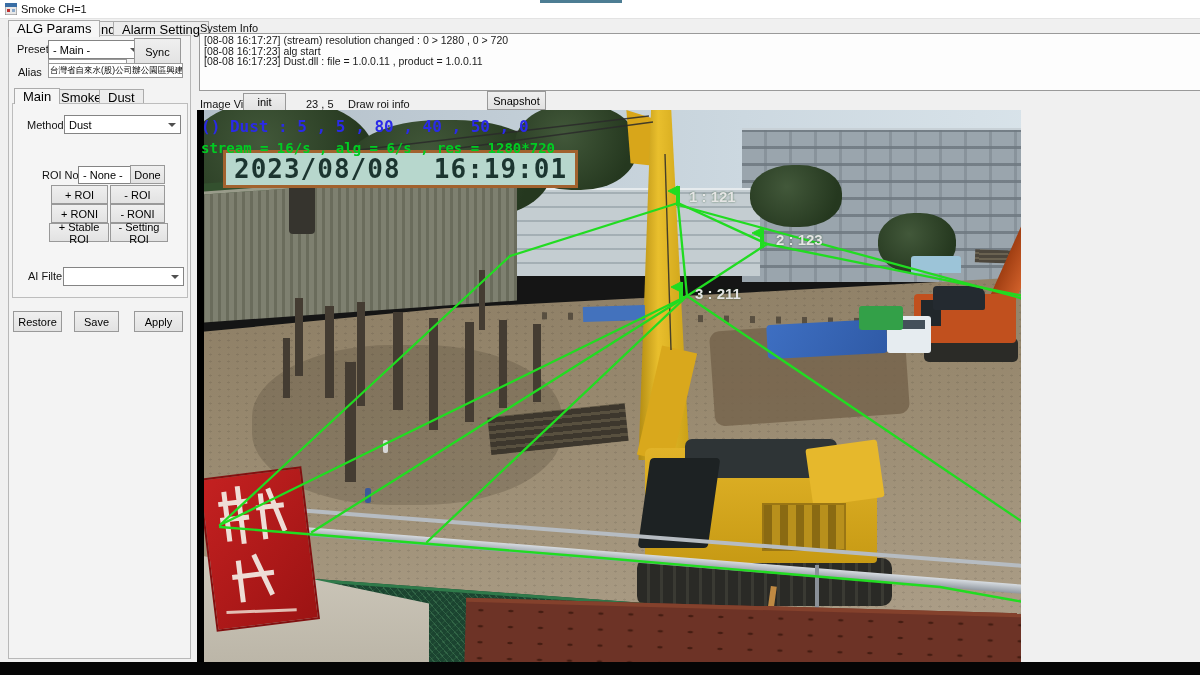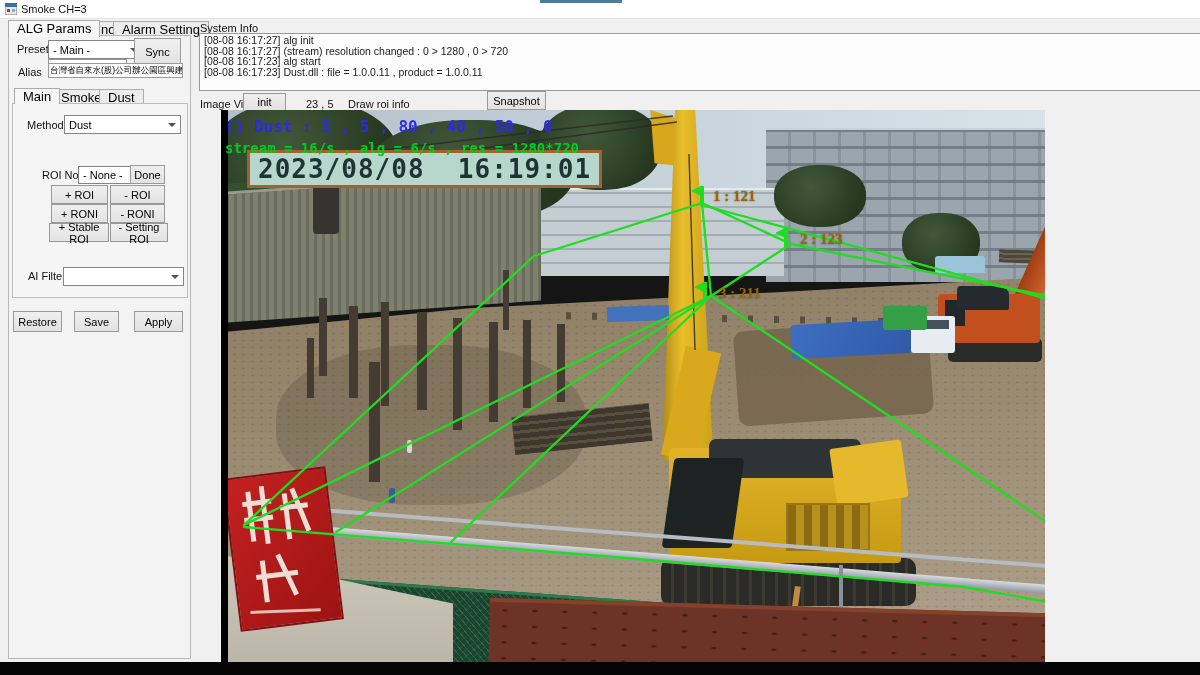--- a/index.html
+++ b/index.html
@@ -23,21 +23,21 @@
   .select{position:absolute;background:#fff;border:1px solid #848484;font-size:11px;
     display:flex;align-items:center;padding:0 14px 0 4px;overflow:hidden;white-space:nowrap}
   .arrow{position:absolute;right:4px;top:50%;margin-top:-2px;width:0;height:0;
     border:4px solid transparent;border-top-color:#505050}
   .textbox{position:absolute;background:#fff;border:1px solid #9a9a9a;font-size:8.5px;
     padding:0 1px;overflow:hidden;white-space:nowrap;display:flex;align-items:center}
   
   .logbox{left:199px;top:33px;width:997px;height:54px;background:#fdfdfd;border:1px solid #9a9a9a;
     padding:1px 4px;line-height:10.6px;font-size:10.5px;color:#1a1a1a}
   
-  .video{left:221px;top:110px;width:824px;height:552px;background:#151515;overflow:hidden}
+  .video{left:197px;top:110px;width:824px;height:552px;background:#151515;overflow:hidden}
   .video *{position:absolute}
   .sky{left:0;top:0;width:993px;height:150px;background:linear-gradient(90deg,#b2bec8,#ccd8e0 55%,#dfe9ef)}
   .bldg-main{left:545px;top:18px;width:448px;height:152px;background:#9aa5ad;border-top:2px solid #c8d1d7;
     background-image:repeating-linear-gradient(0deg,transparent 0 14px,rgba(110,120,128,.85) 14px 17px),
     repeating-linear-gradient(90deg,transparent 0 22px,rgba(125,135,143,.6) 22px 25px)}
   .bldg-right{left:935px;top:26px;width:58px;height:140px;background:#b6c0c7;opacity:.85}
   .bldg-low{left:218px;top:78px;width:345px;height:86px;background:#c4cdd1;border-top:2px solid #e6ebee;
     background-image:repeating-linear-gradient(0deg,transparent 0 12px,rgba(150,162,168,.7) 12px 14px)}
   .roofstruct{left:88px;top:38px;width:162px;height:52px;background:#95a697;border-top:3px solid #ccd6cf}
   .tree{border-radius:46%;background:radial-gradient(circle at 40% 35%,#42583a,#25381f 75%)}
@@ -105,34 +105,34 @@
   .pole{left:568px;top:476px;width:6px;height:84px;background:#c08a42;transform:rotate(8deg)}
   .lstrip{left:0;top:0;width:7px;height:552px;background:#000;z-index:40}
   .overlay-svg{left:0;top:0;width:993px;height:552px;z-index:50}
   .dust-line{left:4px;top:7px;z-index:60;font-family:"DejaVu Sans Mono",monospace;font-weight:bold;
     font-size:16px;color:#2a2ae8;white-space:pre}
   .stats-line{left:4px;top:30px;z-index:60;font-family:"DejaVu Sans Mono",monospace;font-weight:bold;
     font-size:14px;color:#00cc22;white-space:pre}
   .timestamp{left:26px;top:40px;z-index:59;background:#b7d7cd;border:3px solid #a2622e;
     font-family:"DejaVu Sans Mono",monospace;font-weight:bold;font-size:26px;letter-spacing:1px;
     color:#1c3530;padding:1px 8px;white-space:pre}
-  .roi-label{z-index:55;color:#a16207;font-weight:bold;font-size:15px;font-family:Liberation Serif, serif;
+  .roi-label{z-index:55;color:#e5e5e5;font-weight:bold;font-size:15px;font-family:Liberation Sans, sans-serif;
     text-shadow:0 0 2px rgba(0,60,0,.6);white-space:pre}
 </style>
 </head>
 <body>
 
 <div class="abs titlebar">
   <svg class="abs" style="left:5px;top:3px" width="12" height="12">
     <rect x="0" y="0" width="12" height="12" fill="#e8e8e8" stroke="#7a7a7a" stroke-width="1"></rect>
     <rect x="0" y="0" width="12" height="4" fill="#3a6ea5"></rect>
     <rect x="2" y="6" width="3" height="3" fill="#c03030"></rect>
     <rect x="7" y="6" width="3" height="3" fill="#8aa8c8"></rect>
   </svg>
-  <div class="abs title-text">Smoke CH=3</div>
+  <div class="abs title-text">Smoke CH=1</div>
 </div>
 <div class="abs topstrip"></div>
 
 <div class="tab active" style="left:8px;top:20px">ALG Params</div>
 <div class="tab" style="left:66px;top:21px">Settings</div>
 <div class="tab" style="left:113px;top:21px">Alarm Setting</div>
 
 <div class="abs tabpage"></div>
 
 <div class="lbl" style="left:17px;top:43px">Preset</div>
@@ -180,21 +180,20 @@
   <span></span>
   <span class="arrow"></span>
 </div>
 
 <div class="btn" style="left:13px;top:311px;width:47px;height:19px">Restore</div>
 <div class="btn" style="left:74px;top:311px;width:43px;height:19px">Save</div>
 <div class="btn" style="left:134px;top:311px;width:47px;height:19px">Apply</div>
 
 <div class="lbl" style="left:200px;top:22px">System Info</div>
 <div class="abs logbox">
-  <div>[08-08 16:17:27] alg init</div>
   <div>[08-08 16:17:27] (stream) resolution changed : 0 &gt; 1280 , 0 &gt; 720</div>
   <div>[08-08 16:17:23] alg start</div>
   <div>[08-08 16:17:23] Dust.dll : file = 1.0.0.11 , product = 1.0.0.11</div>
 </div>
 
 <div class="lbl" style="left:200px;top:98px">Image View</div>
 <div class="btn" style="left:243px;top:93px;width:41px;height:16px">init</div>
 <div class="lbl" style="left:306px;top:98px">23 , 5</div>
 <div class="lbl" style="left:348px;top:98px">Draw roi info</div>
 <div class="btn" style="left:487px;top:91px;width:57px;height:17px">Snapshot</div>

